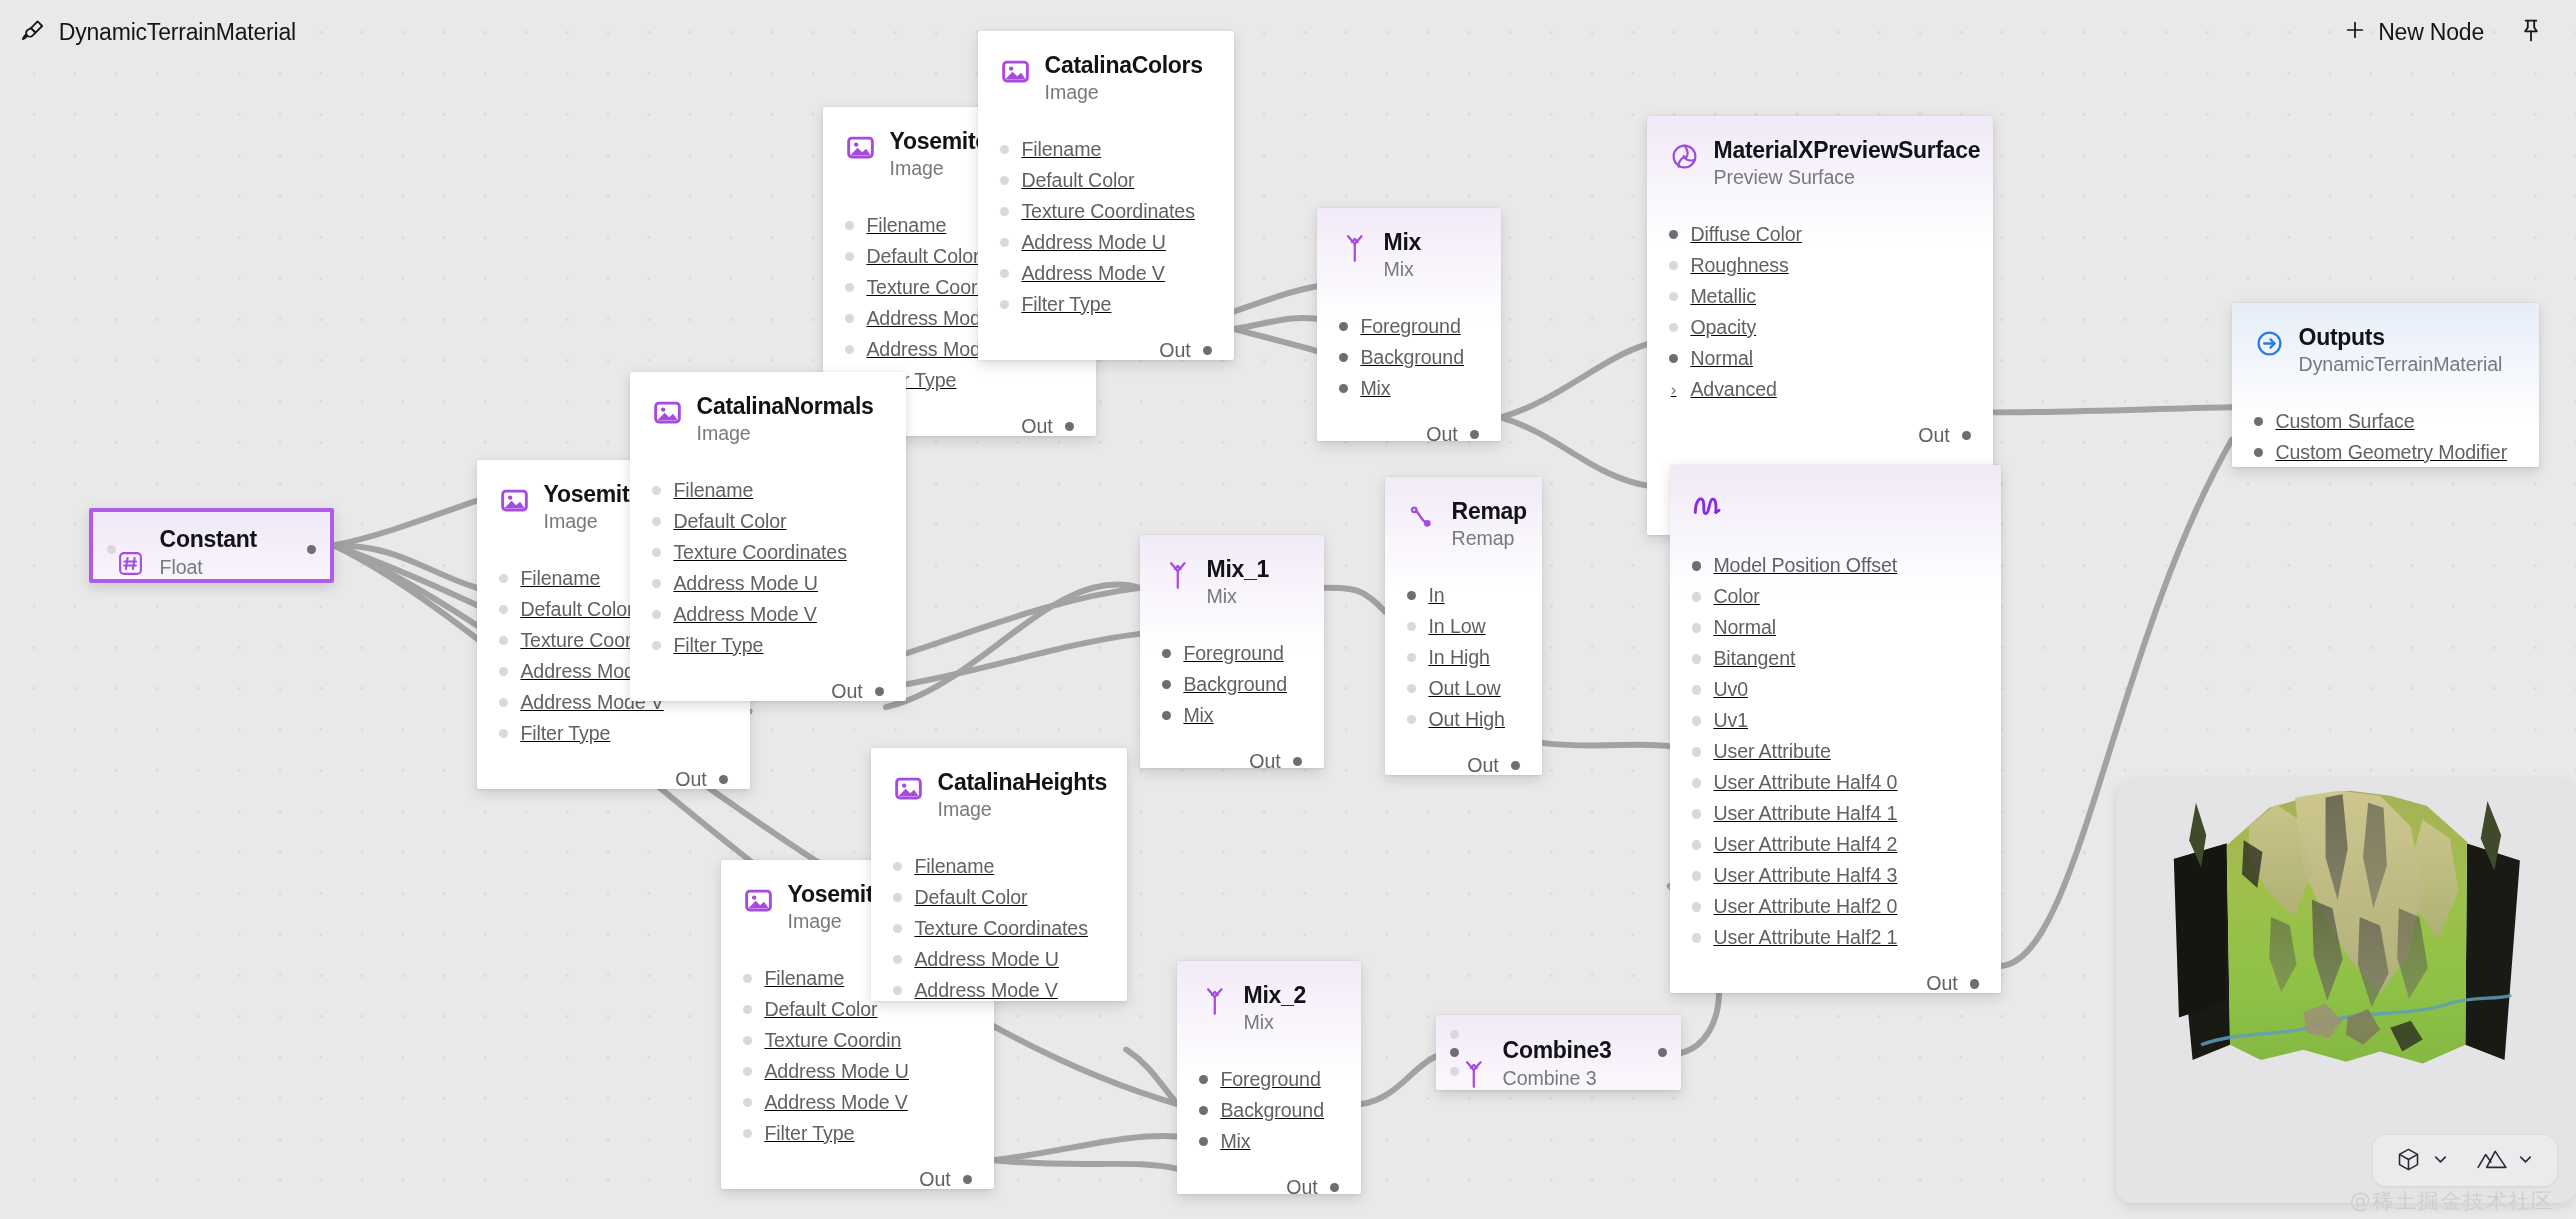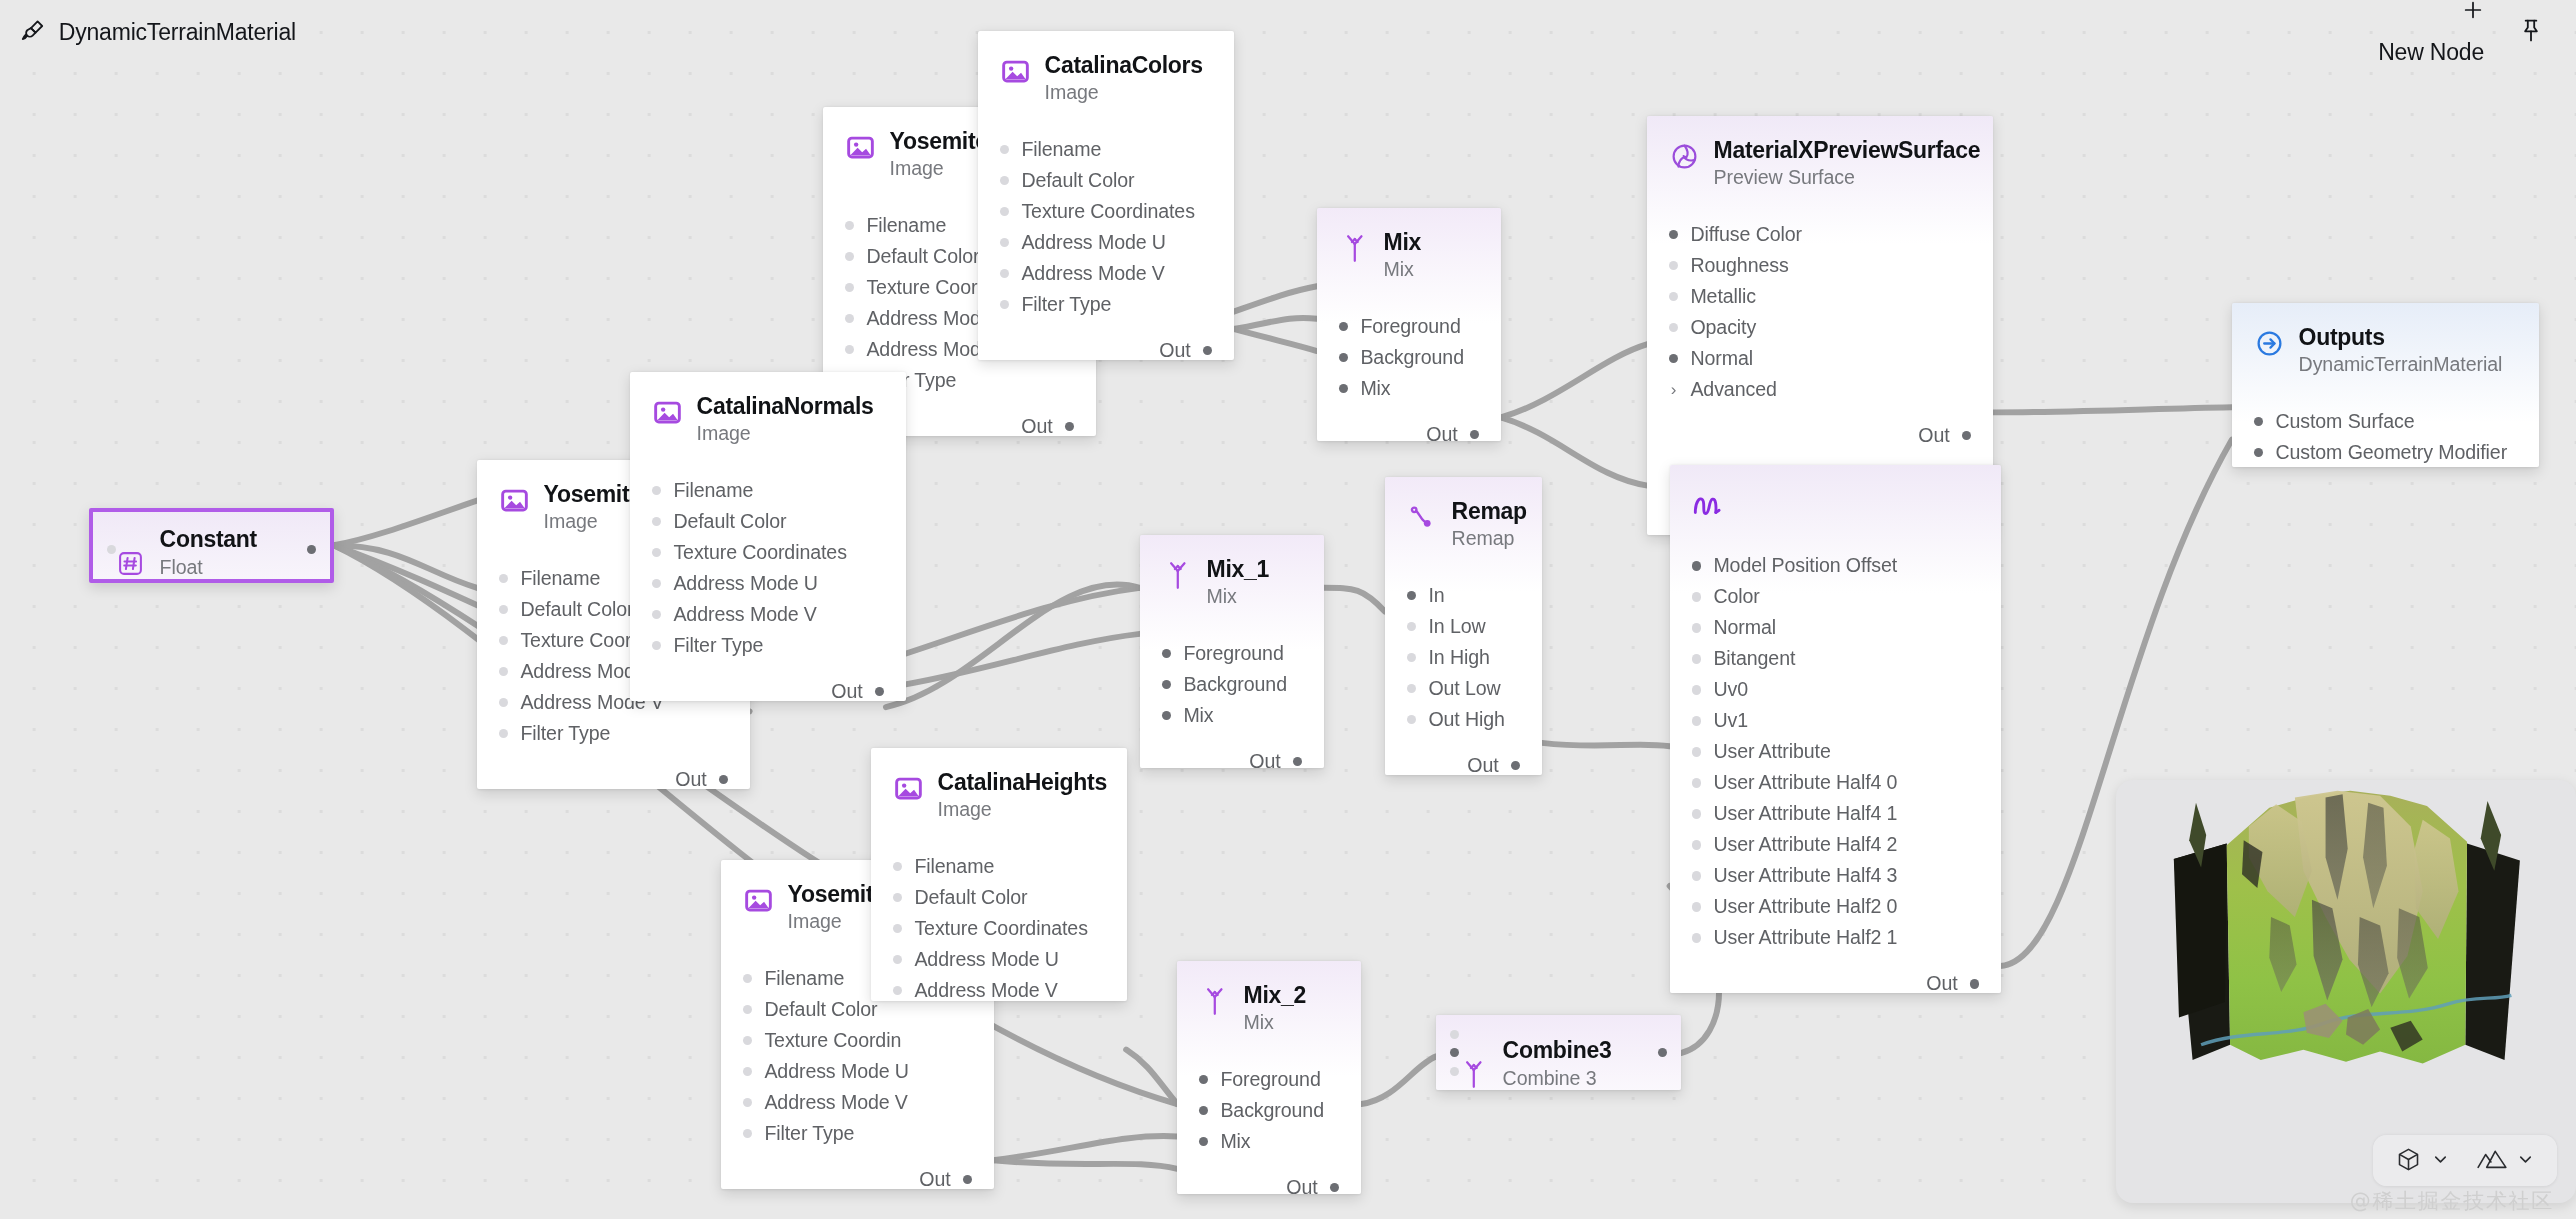--- a/index.html
+++ b/index.html
@@ -28,23 +28,23 @@
     pointer-events: none;
   }
   .topbar > * { pointer-events: auto; }
   .doc-title-wrap { display: flex; align-items: center; gap: 12.8px; }
   .doc-title {
     font-size: 23px; font-weight: 400; color: #14161a;
     letter-spacing: -0.2px; white-space: nowrap;
   }
   .spacer { flex: 1 1 auto; }
   .newnode-btn {
-    display: flex; align-items: flex-end; gap: 12px;
+    display: flex; align-items: center; gap: 12px;
     font-size: 23px; color: #14161a; letter-spacing: -0.2px;
-    cursor: pointer; white-space: nowrap; flex-direction: column;
+    cursor: pointer; white-space: nowrap;
   }
   .pin-btn { margin-left: 36px; display: flex; align-items: center; cursor: pointer; }
 
   
   svg.edges {
     position: absolute; inset: 0;
     width: 2576px; height: 1220px;
     z-index: 5; pointer-events: none;
   }
   svg.edges path { fill: none; stroke: #a2a2a2; stroke-width: 7; stroke-linecap: round; }
@@ -78,21 +78,21 @@
   .node-titles { min-width: 0; }
   .node-title {
     font-size: 23px; font-weight: 700; color: #111316;
     letter-spacing: -0.3px; white-space: nowrap; line-height: 1.12;
   }
   .node-sub {
     font-size: 19.6px; font-weight: 400; color: #77797e;
     letter-spacing: -0.1px; white-space: nowrap; line-height: 1.25; margin-top: 1.7px;
   }
 
-  .ports { padding: 29px 0 0 0; }
+  .ports { padding: 29px 0 0 0; text-decoration: underline; }
   .port-row {
     position: relative;
     display: flex; align-items: center; gap: 12px;
     height: 31px; padding-left: 22px;
   }
   .port-dot {
     flex: 0 0 auto; width: 9.4px; height: 9.4px; border-radius: 50%;
     background: #d9d9dd;
   }
   .port-dot.connected { background: #6c6e73; }

